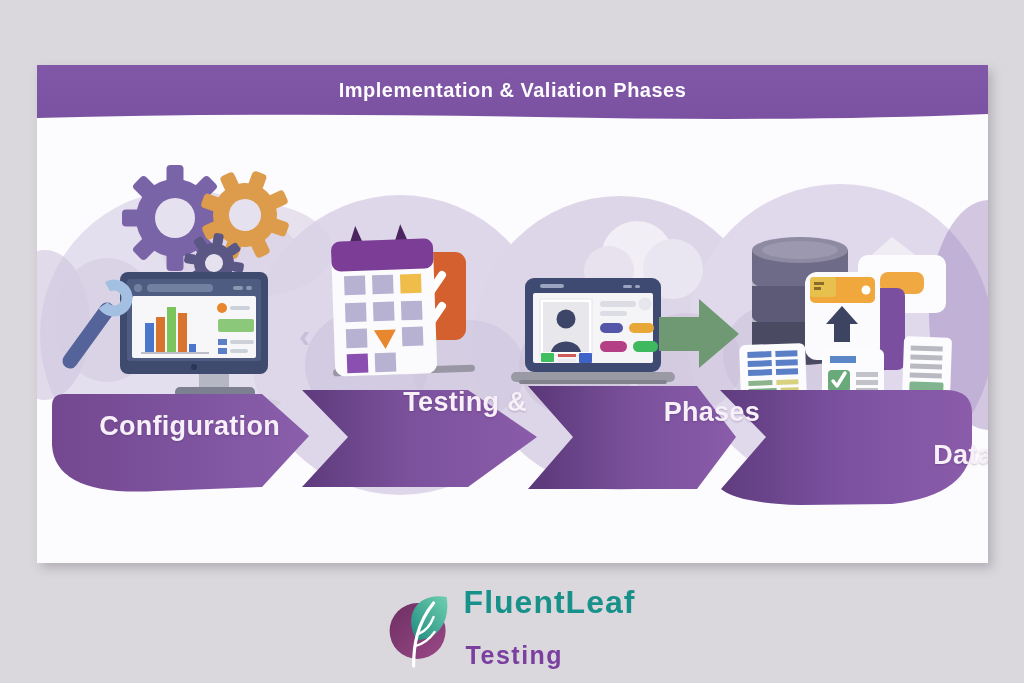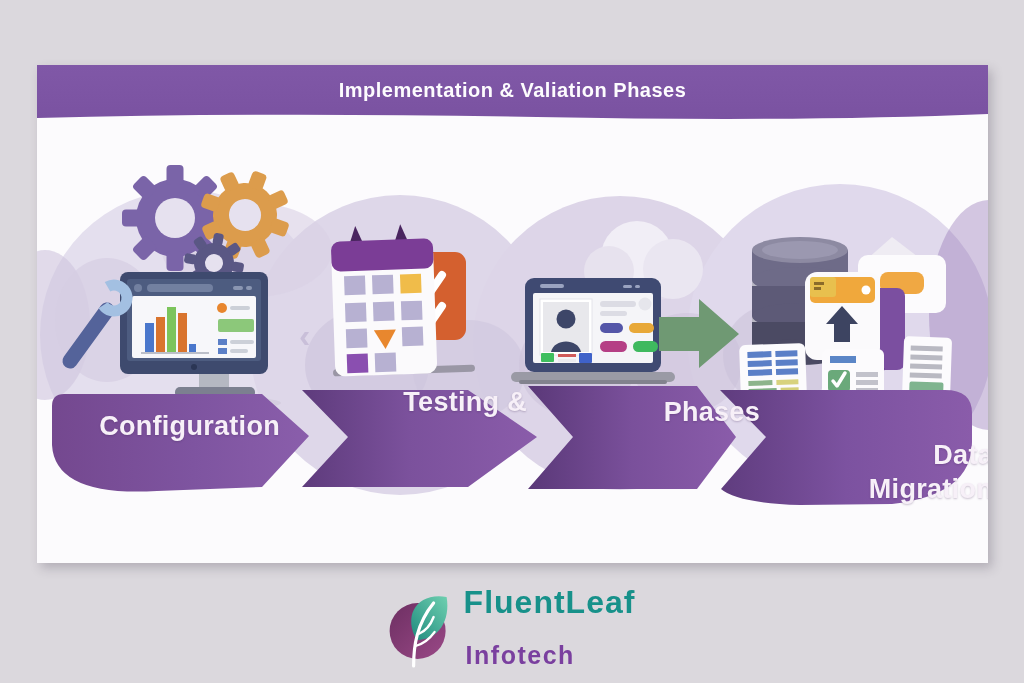--- a/index.html
+++ b/index.html
@@ -306,21 +306,20 @@
     <span>Configuration</span><br>
   </div>
   <div class="phase-label" style="left:275px;top:320px;width:215px;">
     <span>Testing &amp;</span><br>
   </div>
   <div class="phase-label" style="left:508px;top:330px;width:215px;">
     <span>Phases</span><br>
   </div>
   <div class="phase-label" style="left:736px;top:347px;width:220px;margin-top:26px;">
     <span>Data</span><br>
-    <span>Migration</span>
   </div>
 </div>
 
 <div class="footer-logo">
   <svg width="62" height="80" viewBox="0 0 62 80">
     <defs>
       <linearGradient id="logoCircle" x1="0" y1="0" x2="1" y2="1">
         <stop offset="0" stop-color="#6d2f62"></stop>
           <stop offset="1" stop-color="#9a4987"></stop>
       </linearGradient>
@@ -330,15 +329,15 @@
       </linearGradient>
     </defs>
     <circle cx="29" cy="43" r="28" fill="url(#logoCircle)"></circle>
     <path d="M28,52 C14,28 28,4 58,9 C62,32 50,52 28,52 Z" fill="url(#logoLeaf)"></path>
     <path d="M25,78 C25,58 28,36 45,15" fill="none" stroke="#ffffff" stroke-width="3.2" stroke-linecap="round"></path>
     <path d="M30,46 C37,43 42,37 45,29" fill="none" stroke="#ffffff" stroke-width="2.4" stroke-linecap="round"></path>
     <path d="M27,58 C34,56 41,51 46,44" fill="none" stroke="#ffffff" stroke-width="2.2" stroke-linecap="round"></path>
   </svg>
   <div class="brand-text">
     <span class="brand-name">FluentLeaf</span>
-    <span class="brand-sub">Infotech</span>
+    <span class="brand-sub">Testing</span>
   </div>
 </div>
 
 </body></html>

